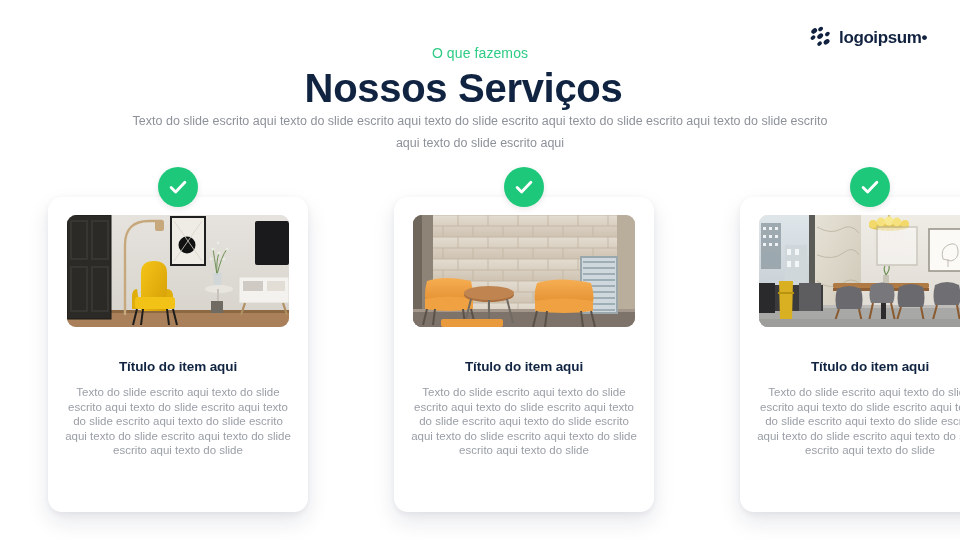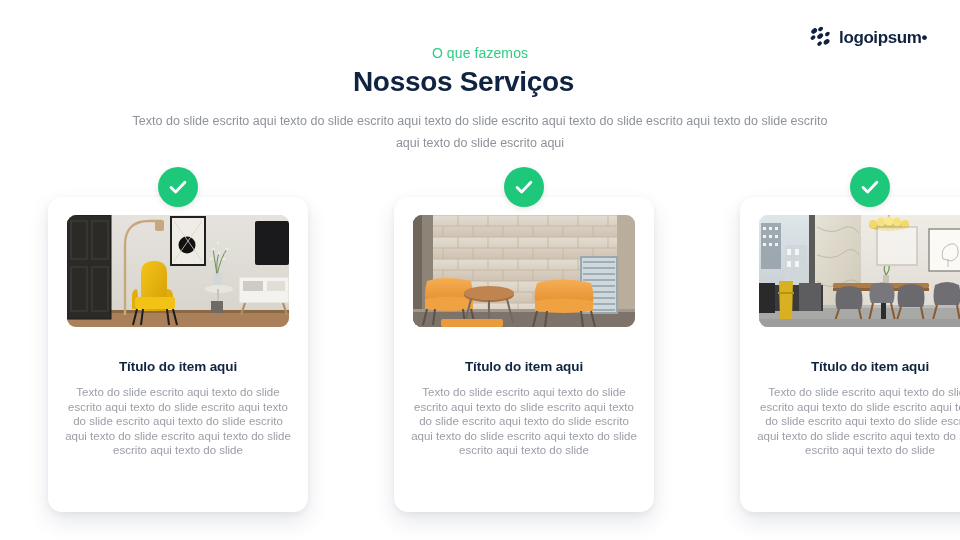--- a/index.html
+++ b/index.html
@@ -26,21 +26,21 @@
   .logo-text .dot { color:#112240; }
 
   
   .eyebrow {
     position:absolute; top:45px; left:0; width:960px;
     text-align:center; font-size:14px; color:#2ecc84;
     letter-spacing:0.1px;
   }
   .headline {
     position:absolute; top:66px; left:0; width:927px;
-    text-align:center; font-size:28px; font-weight:bold;
+    text-align:center; font-size:40px; font-weight:bold;
     color:#102442; letter-spacing:-0.3px;
   }
   .subcopy {
     position:absolute; top:110px; left:130px; width:700px;
     text-align:center; font-size:12.5px; color:#8d9199;
     line-height:22px;
   }
 
   
   .cards {

